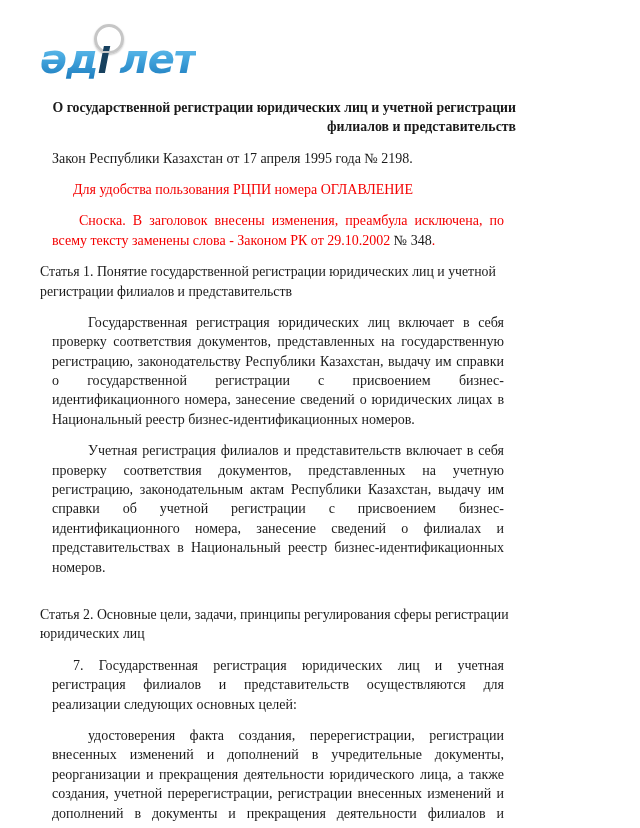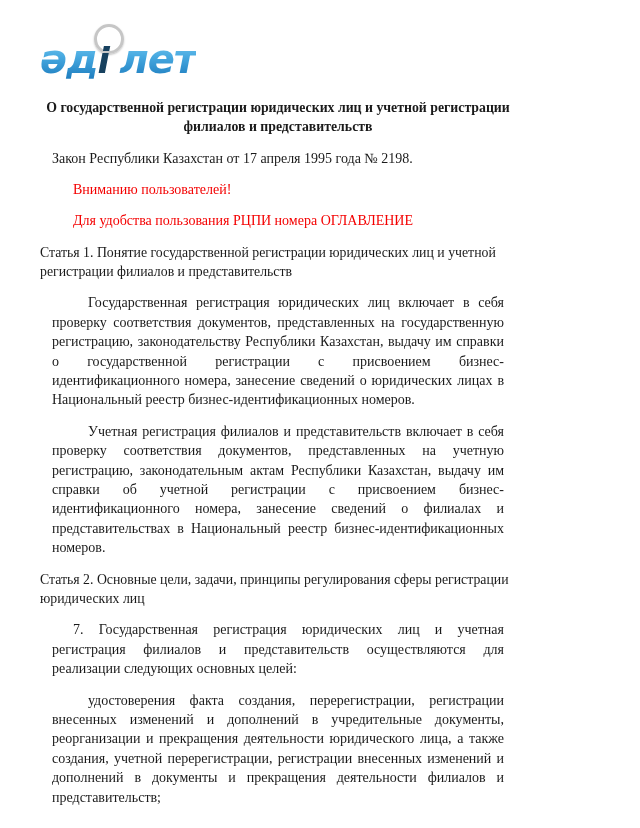--- a/index.html
+++ b/index.html
@@ -67,59 +67,59 @@
     -webkit-text-fill-color: #17415f;
     font-size: 36px;
   }
 
   
   .doc-title {
     font-size: 13.8px;
     font-weight: bold;
     line-height: 19.3px;
     margin: 0 0 9px 0;
-    text-align: center;
+    text-align: right;
   }
   p {
     font-size: 14px;
     line-height: 19.4px;
     margin: 12px;
   }
   .law-line { text-align: left; }
   .red  { color: #f40000; }
   .blk  { color: #1a1a1a; }
   .ind-sm { text-indent: 21px; }
   .ind-md { text-indent: 27px; }
   .ind-lg { text-indent: 36px; }
   .just { text-align: justify; }
   .article-heading {
     font-size: 13.8px;
     font-weight: normal;
     line-height: 19.3px;
     margin: 8px 0 10px 0;
     text-align: left;
   }
-  .article-heading.second { margin-top: 12px; }
+  .article-heading.second { margin-top: 28px; }
 </style>
 </head>
 <body>
 
 <div class="page">
 
   <div class="logo">
     <span class="logo-grad">әд</span><span class="logo-mag"><span class="logo-mag-ring"></span><span class="logo-mag-letter">і</span></span><span class="logo-grad">лет</span>
   </div>
 
   <div class="doc-title">О государственной регистрации юридических лиц и учетной регистрации филиалов и представительств</div>
 
   <p class="law-line">Закон Республики Казахстан от 17 апреля 1995 года № 2198.</p>
 
-  <p class="red ind-sm">Вниманию пользователей!</p>
   <p class="red ind-sm">Для удобства пользования РЦПИ номера ОГЛАВЛЕНИЕ</p>
 
+  <p class="red ind-md just"><span>Сноска. В заголовок внесены изменения, преамбула исключена, по всему тексту заменены слова - Законом РК от 29.10.2002 </span><span class="blk">№ 348</span><span>.</span></p>
 
   <div class="article-heading">Статья 1. Понятие государственной регистрации юридических лиц и учетной регистрации филиалов и представительств</div>
   <p class="just ind-lg">Государственная регистрация юридических лиц включает в себя проверку соответствия документов, представленных на государственную регистрацию, законодательству Республики Казахстан, выдачу им справки о государственной регистрации с присвоением бизнес-идентификационного номера, занесение сведений о юридических лицах в Национальный реестр бизнес-идентификационных номеров.</p>
   <p class="just ind-lg">Учетная регистрация филиалов и представительств включает в себя проверку соответствия документов, представленных на учетную регистрацию, законодательным актам Республики Казахстан, выдачу им справки об учетной регистрации с присвоением бизнес-идентификационного номера, занесение сведений о филиалах и представительствах в Национальный реестр бизнес-идентификационных номеров.</p>
 
   <div class="article-heading second">Статья 2. Основные цели, задачи, принципы регулирования сферы регистрации юридических лиц</div>
   <p class="just ind-sm">7. Государственная регистрация юридических лиц и учетная регистрация филиалов и представительств осуществляются для реализации следующих основных целей:</p>
   <p class="just ind-lg">удостоверения факта создания, перерегистрации, регистрации внесенных изменений и дополнений в учредительные документы, реорганизации и прекращения деятельности юридического лица, а также создания, учетной перерегистрации, регистрации внесенных изменений и дополнений в документы и прекращения деятельности филиалов и представительств;</p>
 
 </div>

